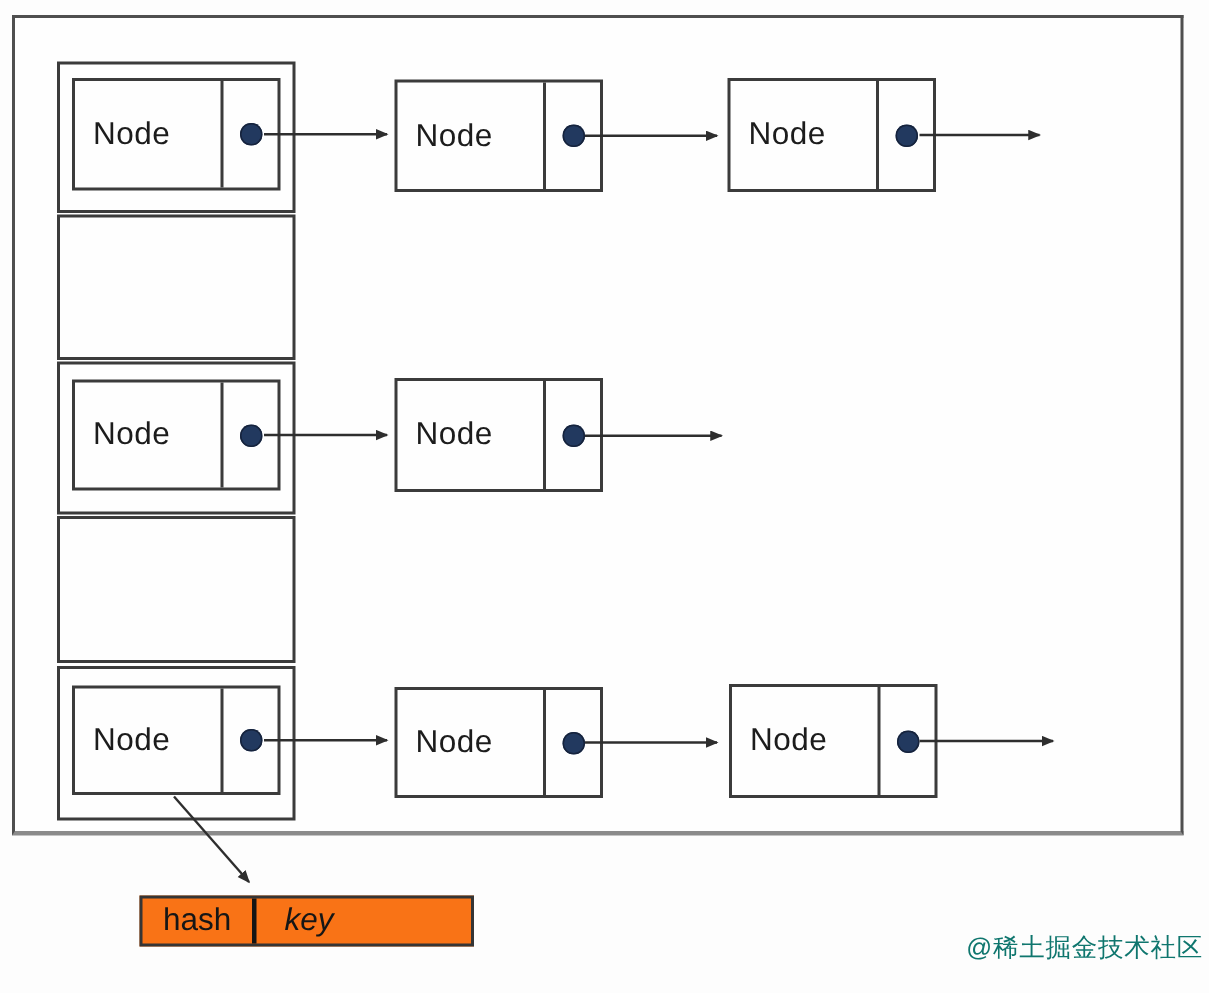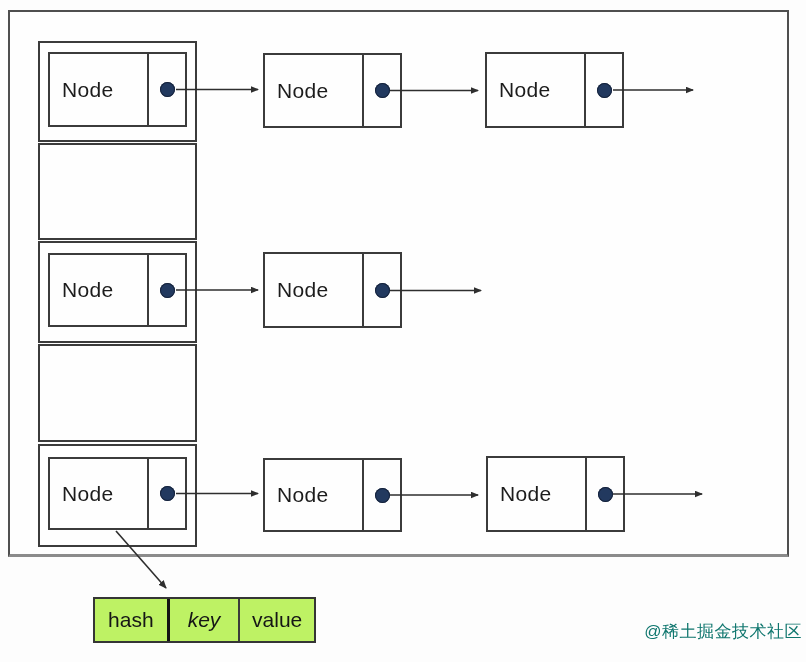--- a/index.html
+++ b/index.html
@@ -84,25 +84,25 @@
     position: absolute;
     left: 0; top: 0;
     width: 806px; height: 662px;
     pointer-events: none;
   }
   .arrows line { stroke: #2e2e2e; stroke-width: 1.6; }
   
   .entry-box {
     position: absolute;
     left: 93px; top: 597px;
-    width: 223px; height: 46px;
+    width: 223px; height: 34px;
     display: flex;
     border: 2px solid #353535;
     box-sizing: border-box;
-    background: #bef264;
+    background: #f97316;
   }
   .entry-cell {
     display: flex;
     align-items: center;
     justify-content: center;
     font-size: 21px;
     color: #161616;
     box-sizing: border-box;
   }
   .entry-hash  { width: 73px; }
@@ -194,18 +194,17 @@
     <line x1="390" y1="290.5" x2="481" y2="290.5" marker-end="url(#ah)"></line>
     <line x1="176" y1="493.5" x2="258" y2="493.5" marker-end="url(#ah)"></line>
     <line x1="390" y1="495" x2="478" y2="495" marker-end="url(#ah)"></line>
     <line x1="613" y1="494" x2="702" y2="494" marker-end="url(#ah)"></line>
     <line x1="116" y1="531" x2="166" y2="588" marker-end="url(#ah)"></line>
   </svg>
 
   <div class="entry-box">
     <div class="entry-cell entry-hash">hash</div>
     <div class="entry-cell entry-key">key</div>
-    <div class="entry-cell entry-value">value</div>
   </div>
 
   <div class="watermark">@稀土掘金技术社区</div>
 
 </div>
 
 </body></html>

